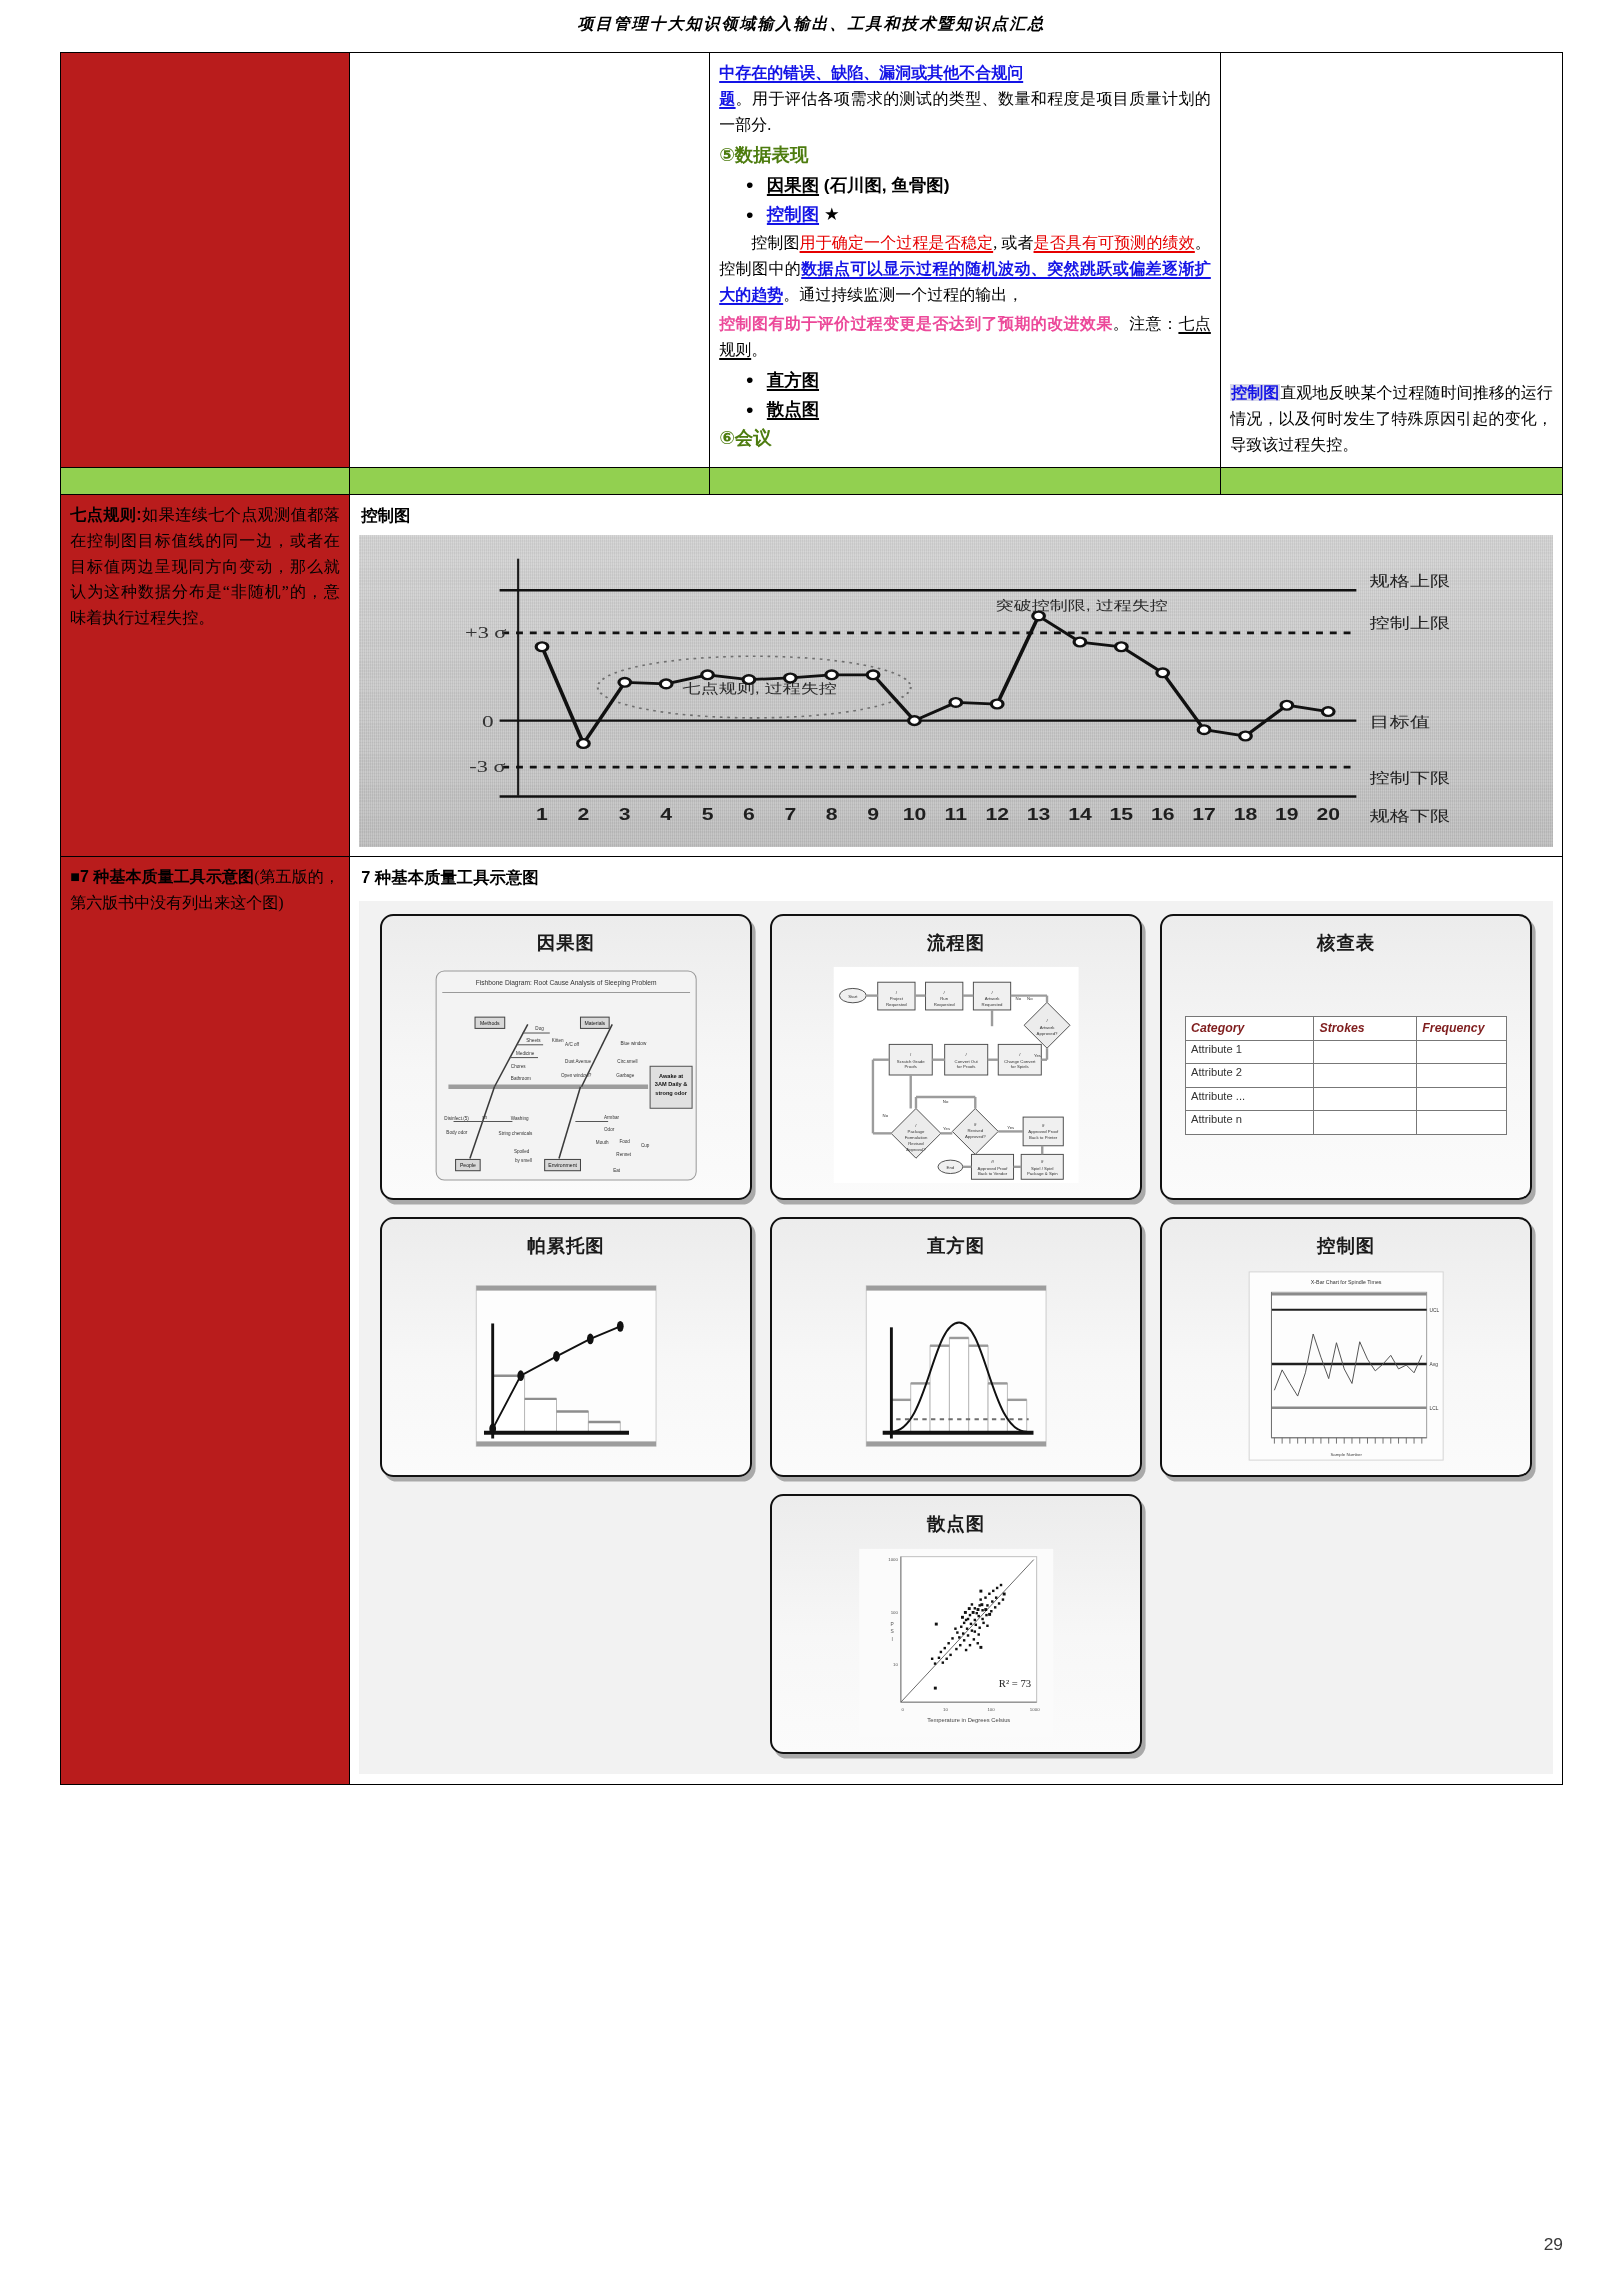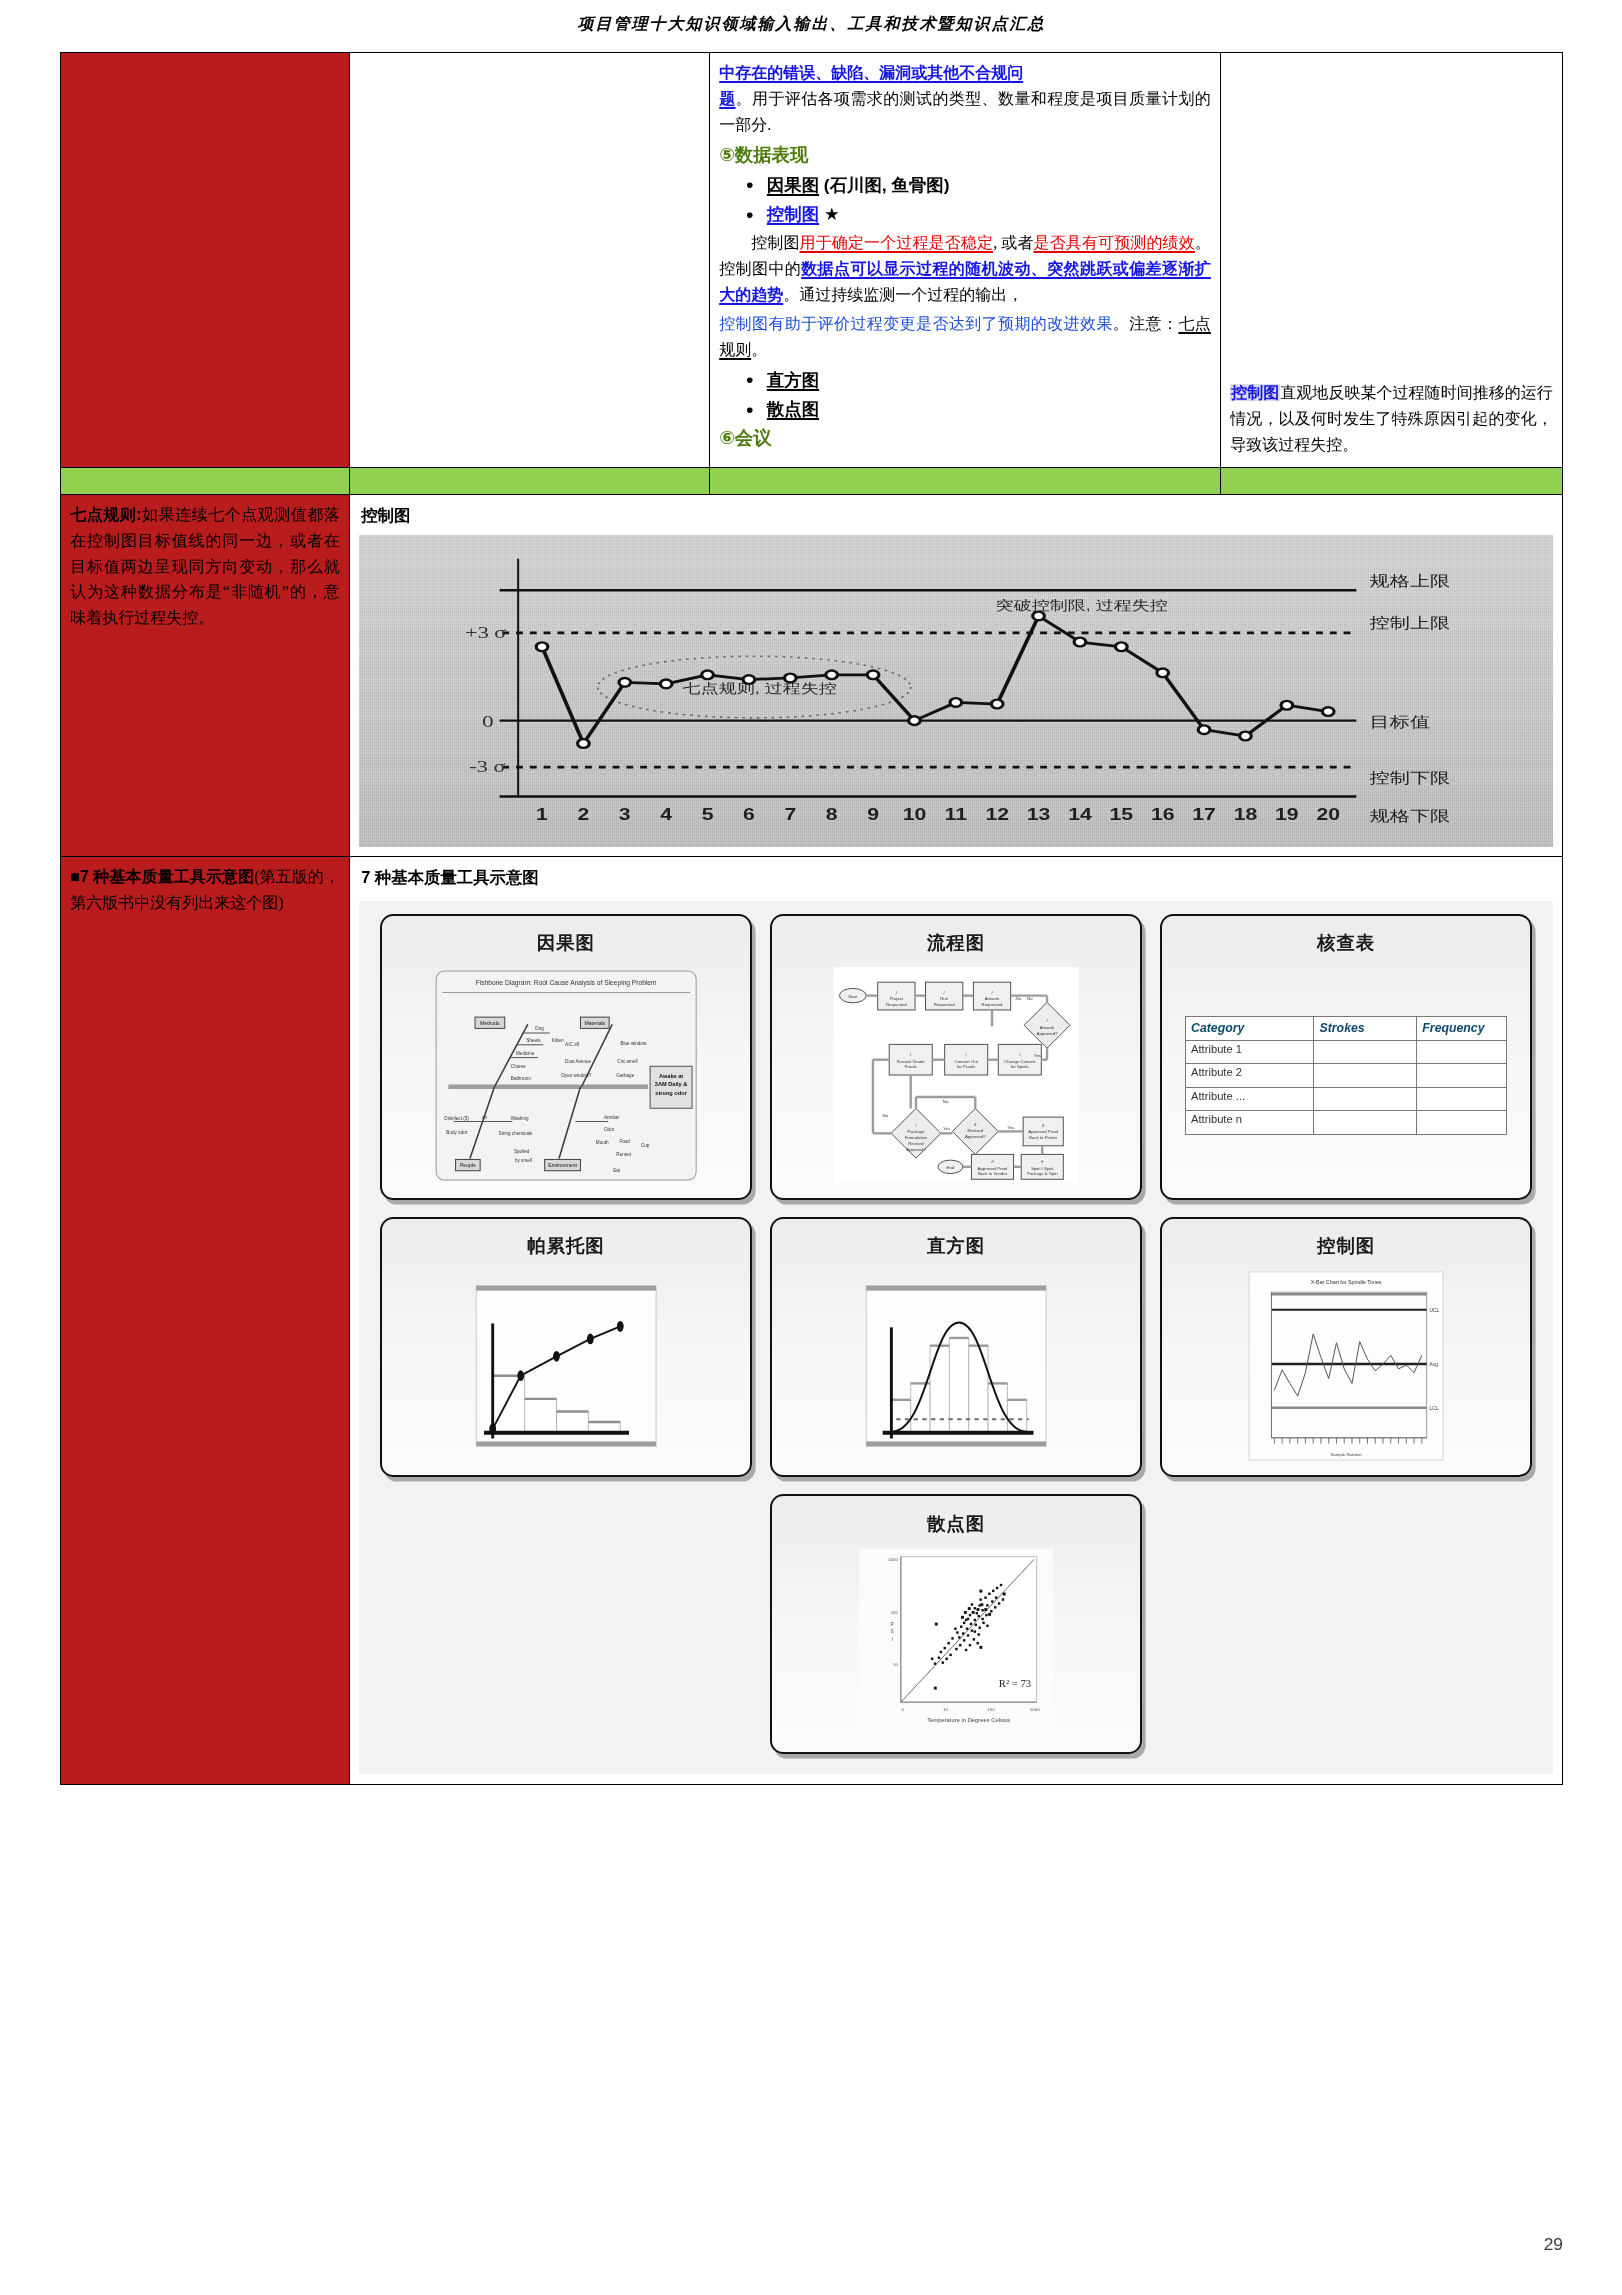--- a/index.html
+++ b/index.html
@@ -54,21 +54,21 @@
     line-height:1.62;
     color:#000;
     text-align:justify;
   }
   .cjk-hei{
     font-family:"Liberation Sans","DejaVu Sans",sans-serif;
     font-weight:700;
   }
   .red-u { color:#e60000; text-decoration:underline; text-decoration-thickness:1.5px; text-underline-offset:2.6px; }
   .black-u { color:#000; text-decoration:underline; text-decoration-thickness:1.5px; text-underline-offset:2.6px; }
-  .blue-b  { color:#1d4ed8; font-family:"Liberation Sans","DejaVu Sans",sans-serif; font-weight:400; }
+  .blue-b  { color:#ec4899; font-family:"Liberation Sans","DejaVu Sans",sans-serif; font-weight:700; }
   .blue-bu { color:#1414e6; font-family:"Liberation Sans","DejaVu Sans",sans-serif; font-weight:700;
              text-decoration:underline; text-decoration-thickness:1.5px; text-underline-offset:2.6px;}
   .hl-blue{
     color:#1414e6; background:#d9d9e8;
     font-family:"Liberation Sans","DejaVu Sans",sans-serif; font-weight:700;
     padding:0 1px;
   }
   .sect-head{
     font-family:"Liberation Sans","DejaVu Sans",sans-serif;
     font-weight:700; font-size:18.4px; line-height:1.35; color:#4d7c0f;
@@ -150,21 +150,21 @@
     border-collapse:collapse; width:92%;
     border:1.5px solid #555; background:#fff;
   }
   .cs-table td,.cs-table th{
     border:1px solid #777;
     height:23.5px;
     font-family:"Liberation Sans","DejaVu Sans",sans-serif;
     font-size:11.2px; color:#333;
     padding:2px 5.1px; text-align:left;
   }
-  .cs-table th{ font-style:italic; font-weight:700; font-size:12.3px; color:#0c4a6e;}
+  .cs-table th{ font-style:italic; font-weight:700; font-size:12.3px; color:#7f1d1d;}
   .cs-table .c-cat{ width:40%; }
   .cs-table .c-st{ width:32%; }
   .cs-table .c-fr{ width:28%; }
 
   
   .page-num{
     position:absolute; right:60px; bottom:40px;
     font-family:"Liberation Sans","DejaVu Sans",sans-serif;
     font-size:17.4px; color:#3a3a3a;
   }

